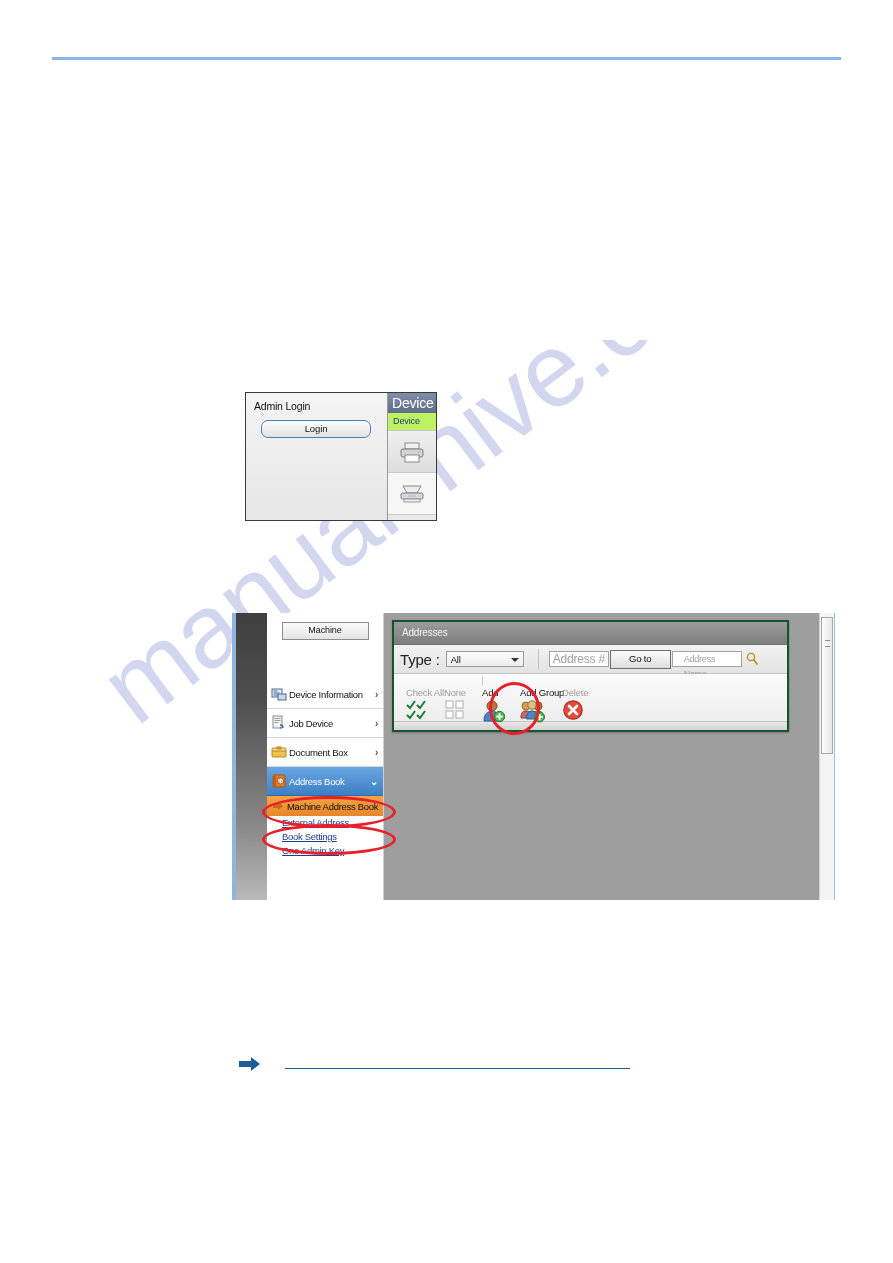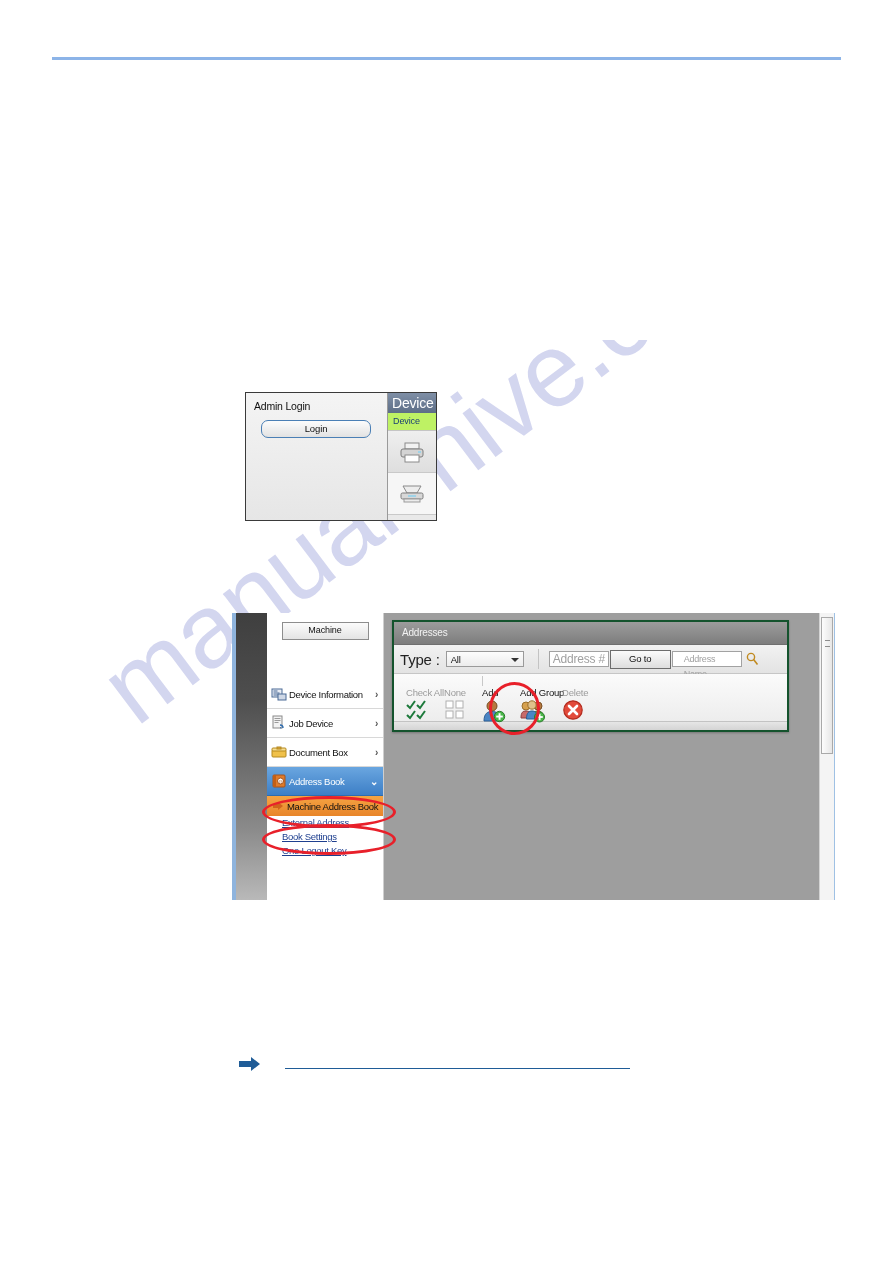--- a/index.html
+++ b/index.html
@@ -562,21 +562,21 @@
 
     <div class="s2-navsub">
       <svg class="bullet" viewBox="0 0 10 8">
         <path d="M0 2 L5 2 L5 0 L10 4 L5 8 L5 6 L0 6 Z" fill="#d1631a"></path>
       </svg>
       <span>Machine Address Book</span>
     </div>
 
     <div class="s2-navlink">External Address</div>
     <div class="s2-navlink">Book Settings</div>
-    <div class="s2-navlink">One Logout Key</div>
+    <div class="s2-navlink">One Admin Key</div>
   </div>
 
   <div class="s2-main">
     <div class="s2-panel">
 
       <div class="s2-panel-head">Addresses</div>
 
       <div class="s2-filterrow">
         <span class="s2-typelbl">Type :</span>
         <div class="s2-select">

